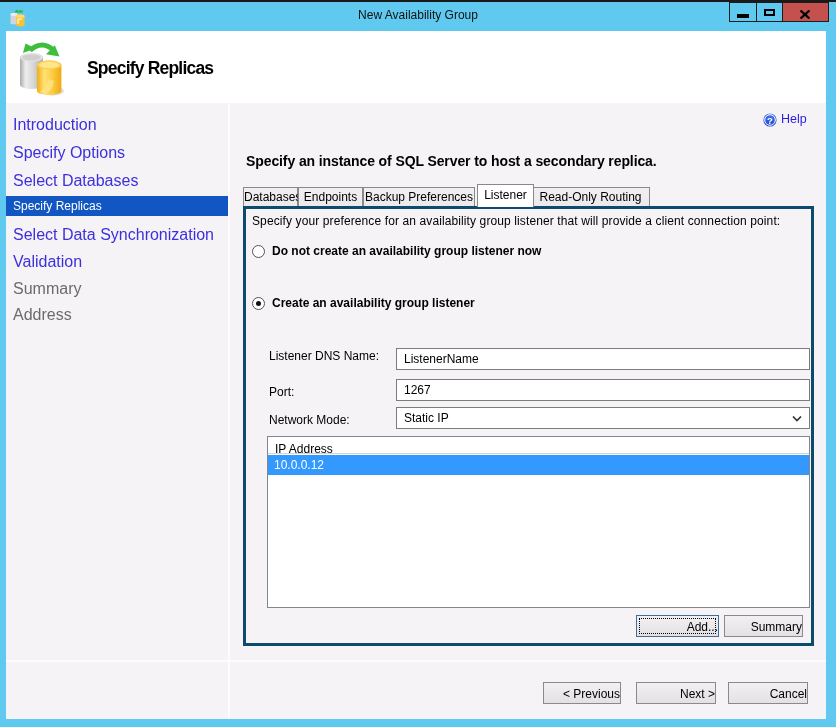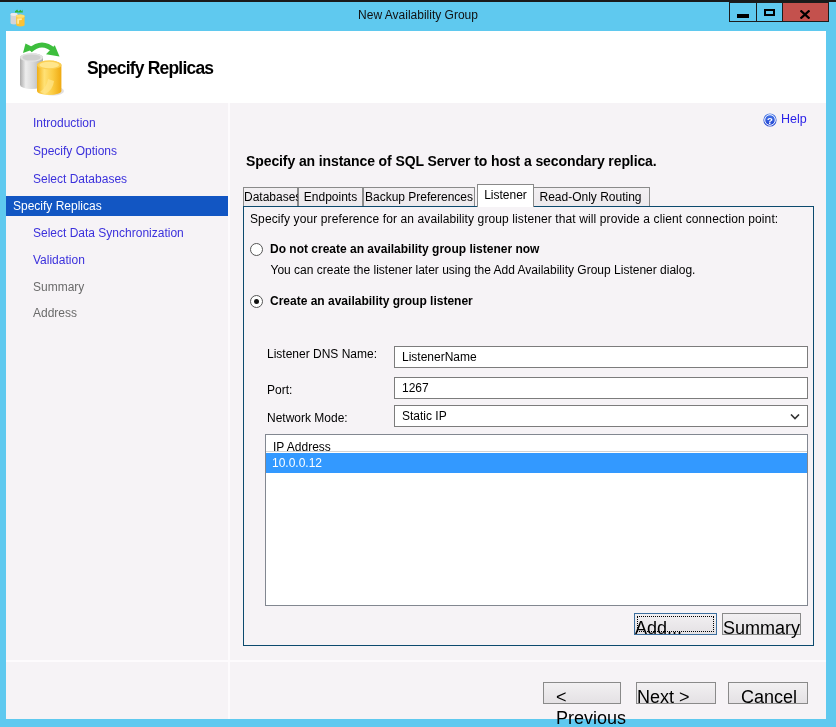--- a/index.html
+++ b/index.html
@@ -16,43 +16,43 @@
 #btnclose{ left:782.5px; width:46.5px; background:#C4514D; border-left:none; }
 #minbar { position:absolute; left:7px; top:11px; width:11.5px; height:3.5px; background:#000; }
 #maxsq  { position:absolute; left:7px; top:6px; width:10.5px; height:7px; border:2px solid #000; }
 
 #header { position:absolute; left:6px; top:31px; width:820px; height:72px; background:#fff; }
 #hdrtitle { position:absolute; left:81px; top:27px; font-size:17.5px; font-weight:bold; letter-spacing:-0.8px; }
 #hdricon { position:absolute; left:14px; top:10px; }
 
 #bodyarea { position:absolute; left:6px; top:103px; width:820px; height:616px; background:#F6F3F6; }
 #sidebar { position:absolute; left:0; top:0; width:222px; height:557px; }
-.nav { position:absolute; left:7px; font-size:12px; color:#3B30DC;margin-left:20px; }
+.nav { position:absolute; left:7px; font-size:16px; color:#3B30DC; }
 .navgray { color:#6B6B6B; }
 #navsel { position:absolute; left:0; top:93px; width:222px; height:20px; background:#1256C3; }
 #navseltext { position:absolute; left:7px; top:3px; color:#fff; font-size:12px; }
 #divider { position:absolute; left:222px; top:0; width:2px; height:616px; background:#FDFBFD; }
 
 #main { position:absolute; left:224px; top:0; width:596px; height:557px; }
 #help { position:absolute; left:533px; top:10px; }
 #helptext { position:absolute; left:551px; top:9px; color:#2A21E8; font-size:12.5px; }
 #heading { position:absolute; left:16px; top:50px; font-weight:bold; font-size:14px; letter-spacing:-0.1px; }
 
 .tab { position:absolute; top:84px; z-index:2; height:19px; background:linear-gradient(#F2EFF2,#ECE9EC); border:1px solid #8A8A8A; border-bottom:none; font-size:12px; text-align:center; padding-top:2px; }
 #tabsel { position:absolute; top:81px; height:23px; background:#FFFFFF; border:1px solid #898989; border-bottom:none; font-size:12px; text-align:center; padding-top:3px; z-index:3; }
-#gbox { position:absolute; left:13px; top:103px; width:571px; height:440px; z-index:1; border:1px solid #0c4a6e; background:#F6F3F6; }
+#gbox { position:absolute; left:13px; top:103px; width:571px; height:440px; z-index:1; border:3px solid #0c4a6e; background:#F6F3F6; }
 
 .gb { position:absolute; font-size:12px; }
 .radio { position:absolute; width:13px; height:13px; border:1px solid #555; border-radius:50%; background:#fff; }
 .radiodot { position:absolute; left:3px; top:3px; width:5px; height:5px; background:#111; border-radius:50%; }
 .tb { position:absolute; left:150px; width:414px; height:22px; background:#fff; border:1px solid #7C7C7C; font-size:12px; padding:2.5px 0 0 7px; }
 #listbox { position:absolute; left:21px; top:227px; width:543px; height:172px; background:#fff; border:1px solid #828790;text-decoration:underline; }
 #lbheader { position:absolute; left:0; top:0; width:100%; height:17px; border-bottom:1px solid #D4D4D4; font-size:12px; padding:4.5px 0 0 7px; }
 #lbsel { position:absolute; left:0; top:18px; width:100%; height:20px; background:#3399FF; color:#fff; font-size:12px; padding:3px 0 0 6px; }
-.btn { position:absolute; height:22px; background:linear-gradient(#F2F0F2,#E4E1E4); border:1px solid #8A8A8A; font-size:18px; text-align:left; padding-top:4px; }
+.btn { position:absolute; height:22px; background:linear-gradient(#F2F0F2,#E4E1E4); border:1px solid #8A8A8A; font-size:12px; text-align:right; padding-top:4px; }
 #btnadd { left:390px; top:406px; width:83px; border:1px solid #3D6F9E; }
 #btnadddot { position:absolute; left:2px; top:2px; right:2px; bottom:2px; border:1px dotted #000; }
 #btnremove { left:478px; top:406px; width:79px; }
 
 #footline { position:absolute; left:6px; top:660px; width:820px; height:2px; background:#FDFBFD; }
 #fprev { left:543px; top:682px; width:78px;padding-left:12px; }
 #fnext { left:636px; top:682px; width:80px; }
 #fcancel { left:728px; top:682px; width:80px;padding-left:12px; }
 </style>
 </head>
@@ -141,21 +141,20 @@
       <div id="heading">Specify an instance of SQL Server to host a secondary replica.</div>
       <div class="tab" style="left:13px; width:55px">Databases</div>
       <div class="tab" style="left:68px; width:65px">Endpoints</div>
       <div class="tab" style="left:133px; width:112px">Backup Preferences</div>
       <div id="tabsel" style="left:247px; width:57px">Listener</div>
       <div class="tab" style="left:301px; width:119px">Read-Only Routing</div>
       <div id="gbox">
         <div class="gb" style="left:6px; top:4.5px; letter-spacing:0.11px">Specify your preference for an availability group listener that will provide a client connection point:</div>
         <div class="radio" style="left:6px; top:35.5px"></div>
         <div class="gb" style="left:26px; top:35px; font-weight:bold">Do not create an availability group listener now</div>
-        <div class="gb" style="left:26.5px; top:56px">You can create the listener later using the Add Availability Group Listener dialog.</div>
         <div class="radio" style="left:6px; top:88px">
             <div class="radiodot"></div>
           </div>
         <div class="gb" style="left:26px; top:87px; font-weight:bold">Create an availability group listener</div>
         <div class="gb" style="left:23px; top:140px">Listener DNS Name:</div>
         <div class="tb" style="top:139px">ListenerName</div>
         <div class="gb" style="left:23px; top:175.5px">Port:</div>
         <div class="tb" style="top:170px">1267</div>
         <div class="gb" style="left:23px; top:204px">Network Mode:</div>
         <div class="tb" style="top:198px">Static IP

